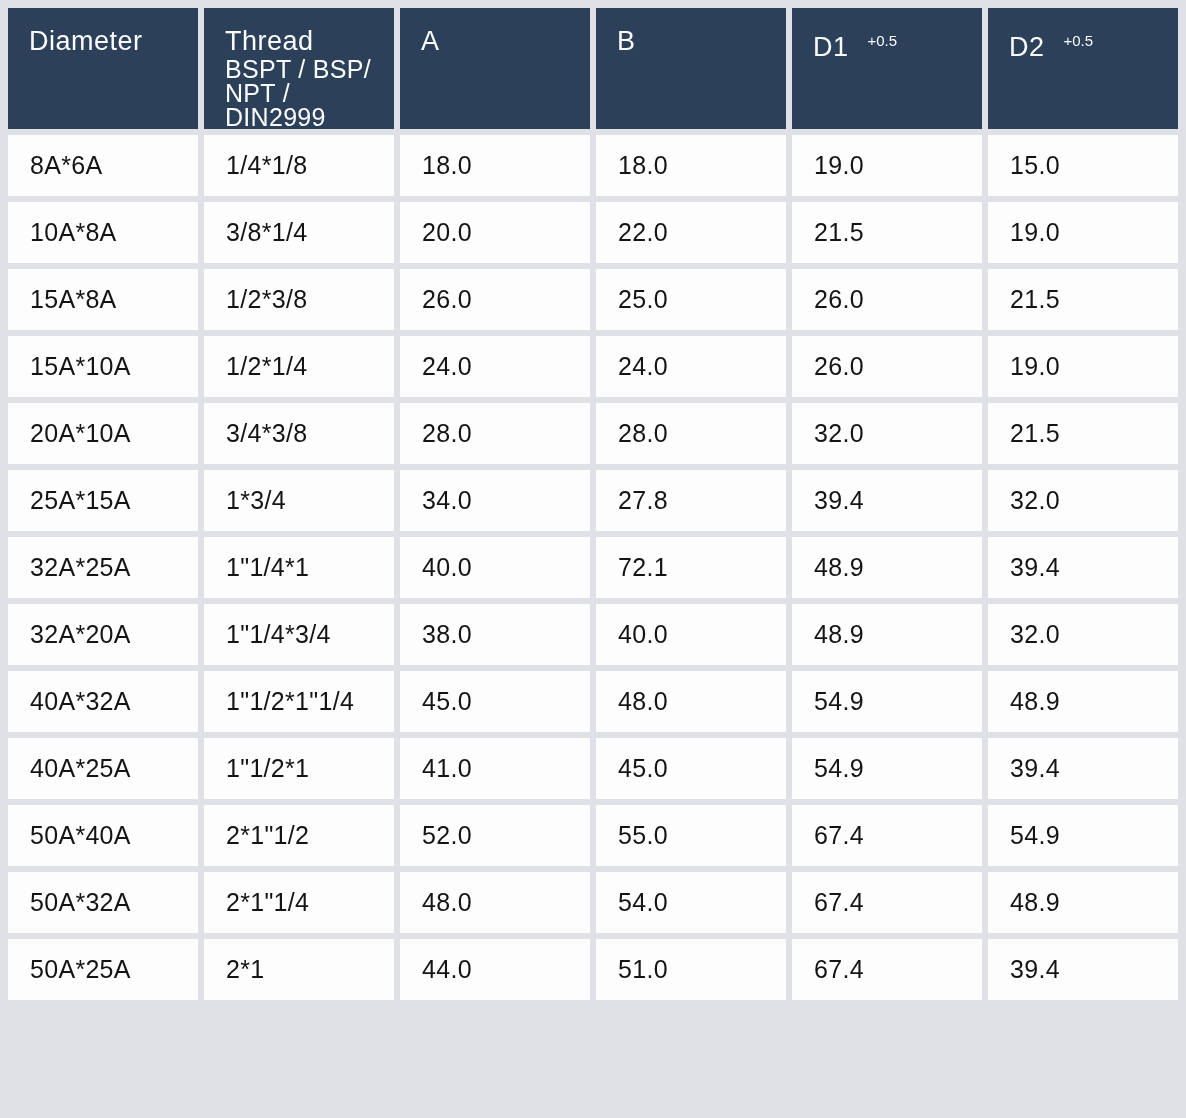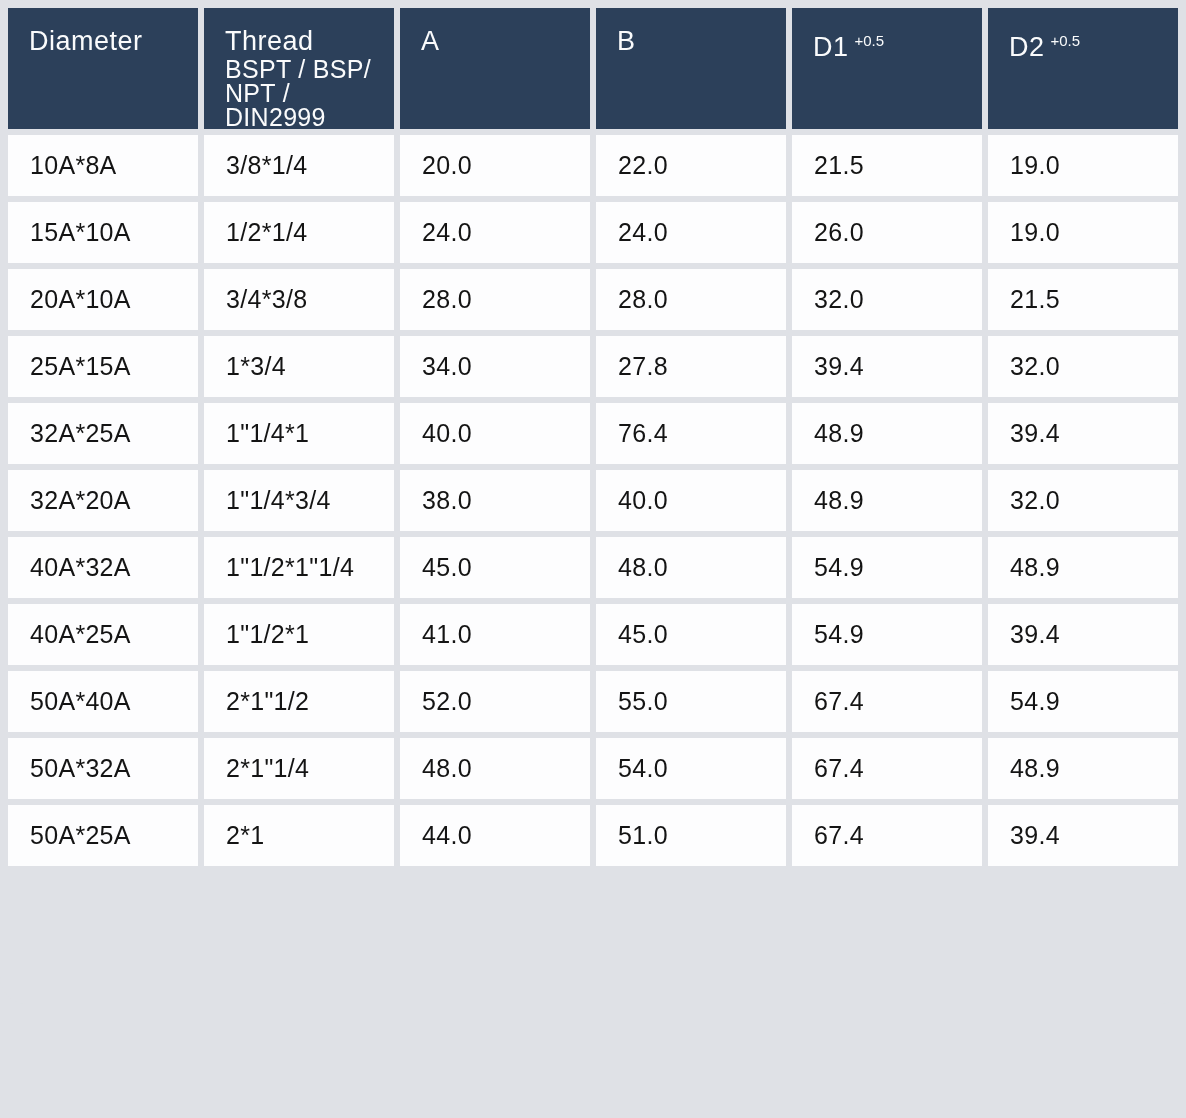--- a/index.html
+++ b/index.html
@@ -42,21 +42,21 @@
     vertical-align: top;
     padding: 17px 8px 0 21px;
     font-size: 27px;
     font-weight: 400;
     line-height: 32px;
     letter-spacing: 0.5px;
   }
   .h-sup {
     font-size: 15px;
     vertical-align: super;
-    margin-left: 6px;
+    margin-left: 19px;
     letter-spacing: 0;
   }
   .h-sub {
     font-size: 25px;
     line-height: 24px;
     letter-spacing: 0.3px;
   }
   table.spec td {
     background: var(--cell-bg);
     color: var(--cell-text);
@@ -78,26 +78,42 @@
           <th><span>Diameter</span></th>
           <th><span>Thread</span><div class="h-sub">BSPT / BSP/</div><div class="h-sub">NPT / DIN2999</div></th>
           <th><span>A</span></th>
           <th><span>B</span></th>
           <th><span>D1</span><span class="h-sup">+0.5</span></th>
           <th><span>D2</span><span class="h-sup">+0.5</span></th>
         </tr>
     </thead>
     <tbody id="bdy">
         <tr>
+          <td>8A*6A</td>
+          <td>1/4*1/8</td>
+          <td>18.0</td>
+          <td>18.0</td>
+          <td>19.0</td>
+          <td>15.0</td>
+        </tr>
+        <tr>
           <td>10A*8A</td>
           <td>3/8*1/4</td>
           <td>20.0</td>
           <td>22.0</td>
           <td>21.5</td>
           <td>19.0</td>
+        </tr>
+        <tr>
+          <td>15A*8A</td>
+          <td>1/2*3/8</td>
+          <td>26.0</td>
+          <td>25.0</td>
+          <td>26.0</td>
+          <td>21.5</td>
         </tr>
         <tr>
           <td>15A*10A</td>
           <td>1/2*1/4</td>
           <td>24.0</td>
           <td>24.0</td>
           <td>26.0</td>
           <td>19.0</td>
         </tr>
         <tr>
@@ -113,21 +129,21 @@
           <td>1*3/4</td>
           <td>34.0</td>
           <td>27.8</td>
           <td>39.4</td>
           <td>32.0</td>
         </tr>
         <tr>
           <td>32A*25A</td>
           <td>1"1/4*1</td>
           <td>40.0</td>
-          <td>76.4</td>
+          <td>72.1</td>
           <td>48.9</td>
           <td>39.4</td>
         </tr>
         <tr>
           <td>32A*20A</td>
           <td>1"1/4*3/4</td>
           <td>38.0</td>
           <td>40.0</td>
           <td>48.9</td>
           <td>32.0</td>

